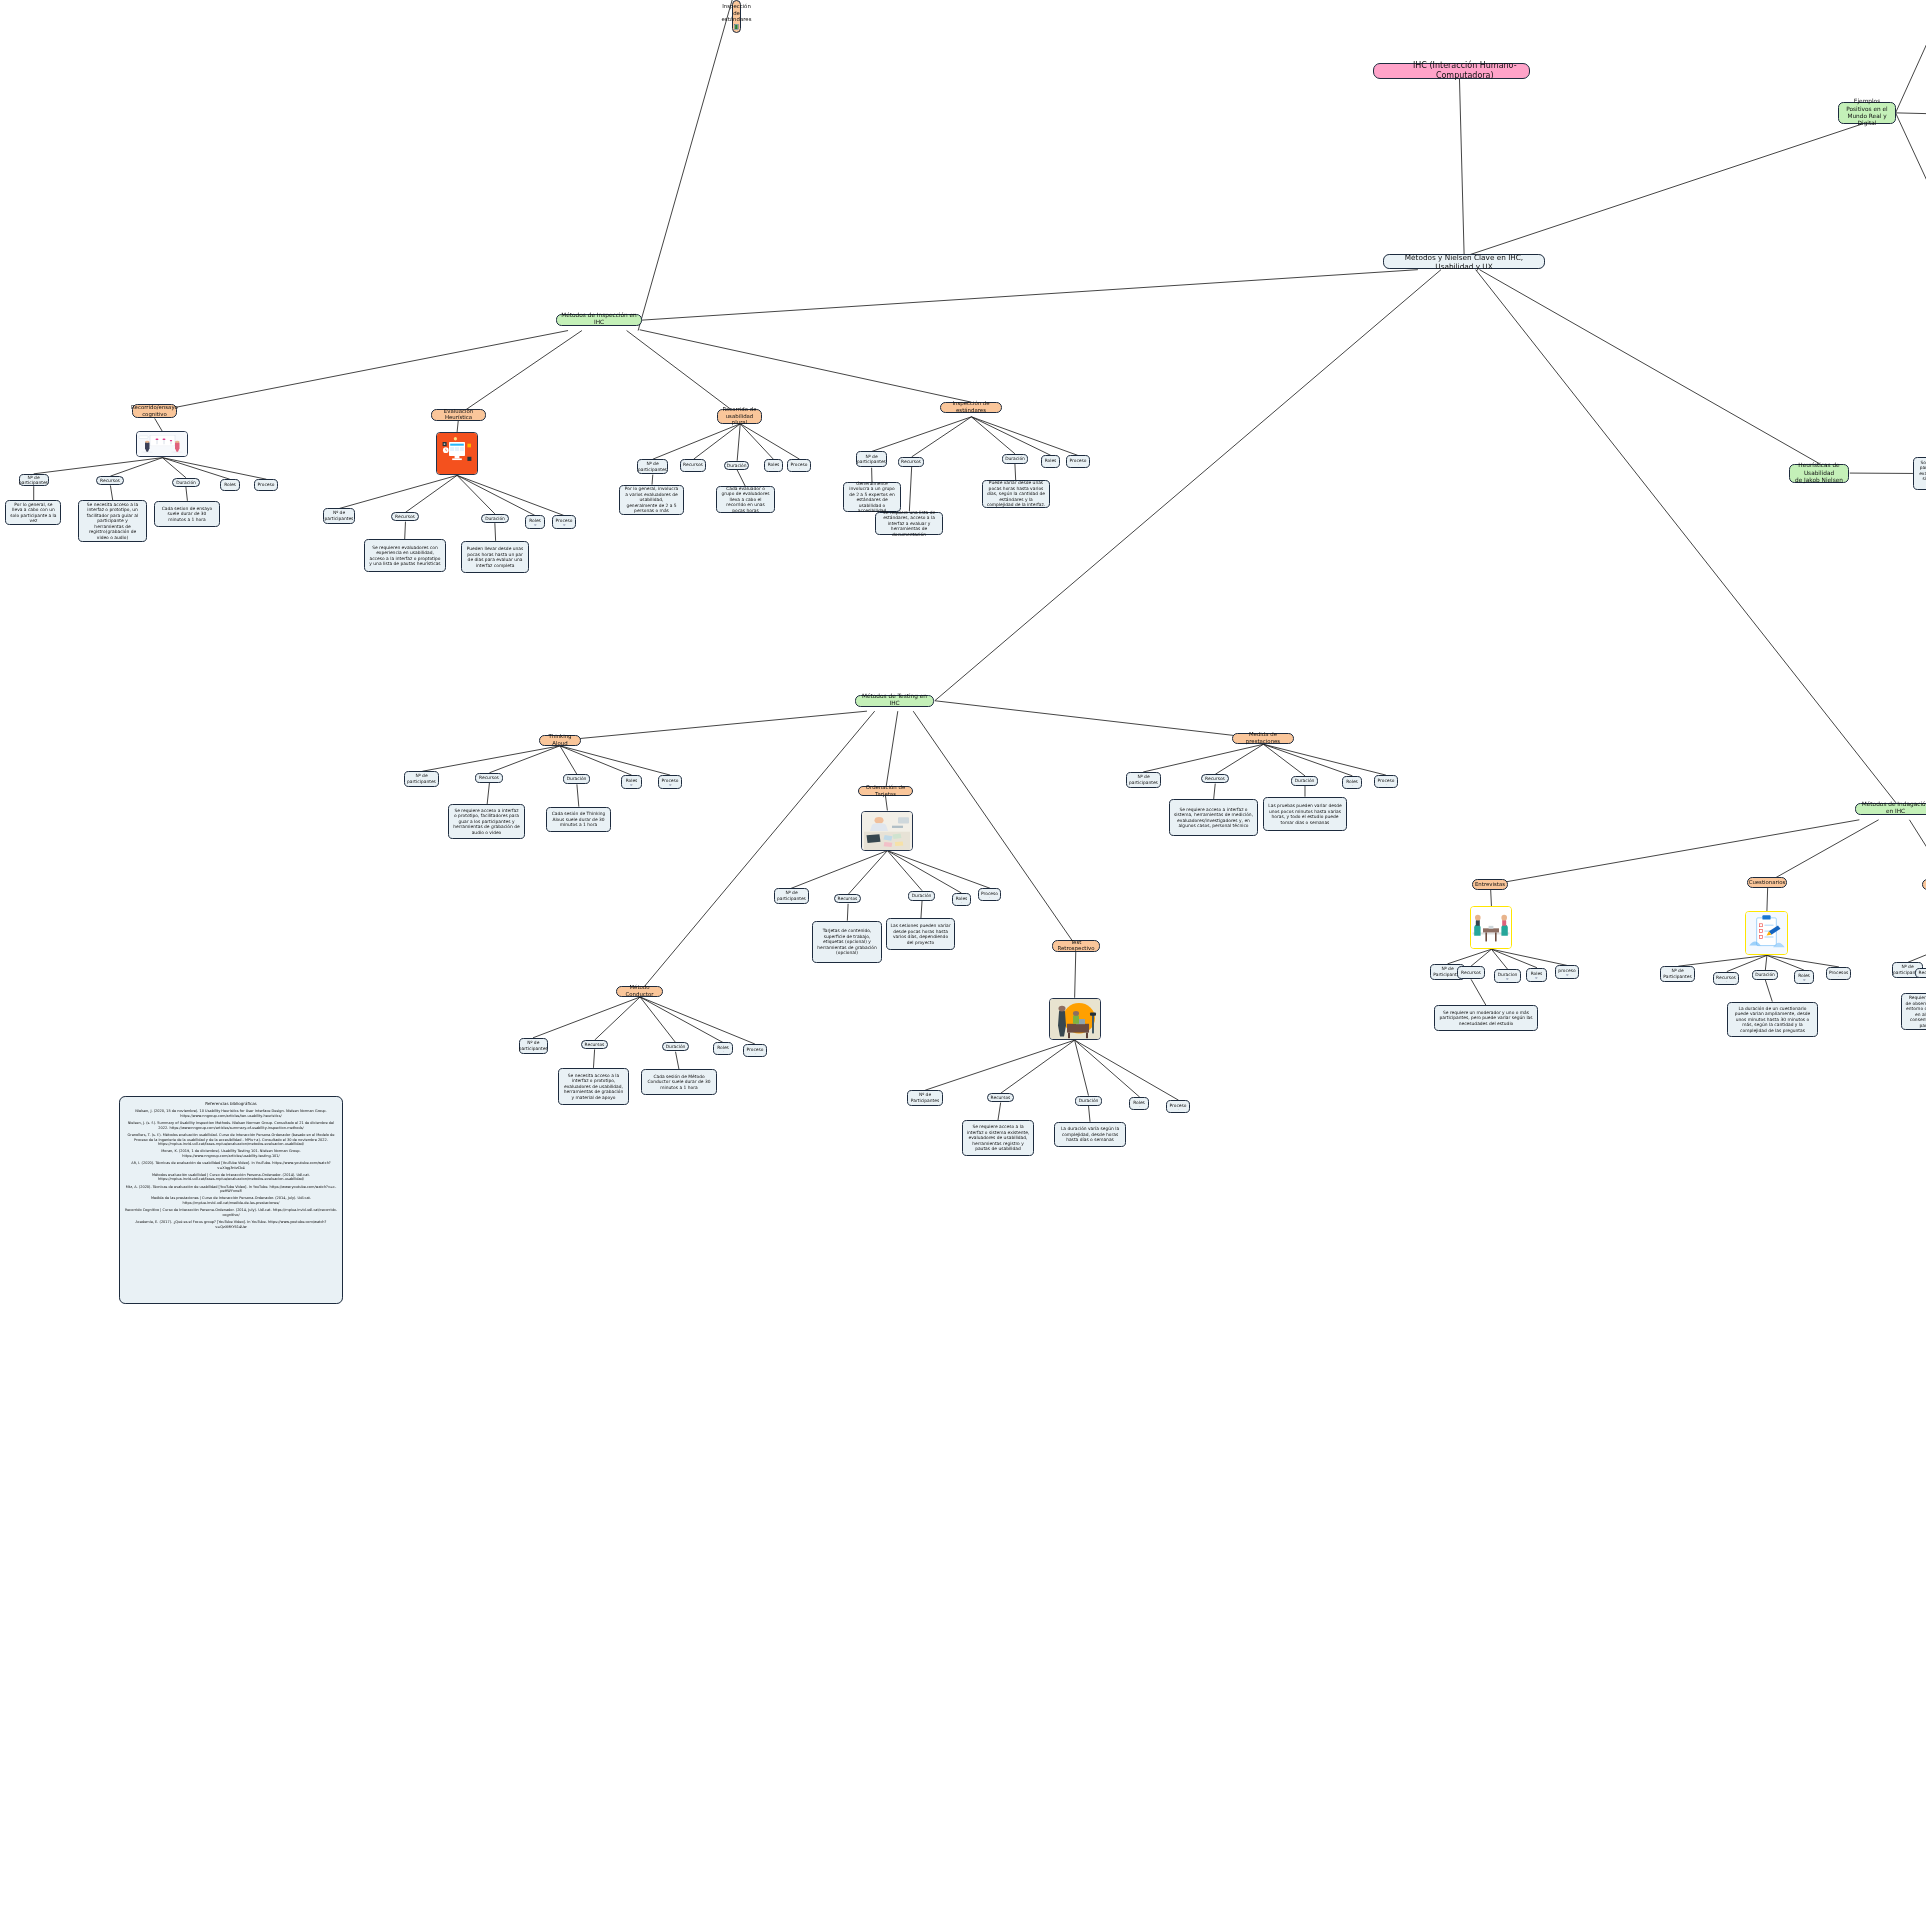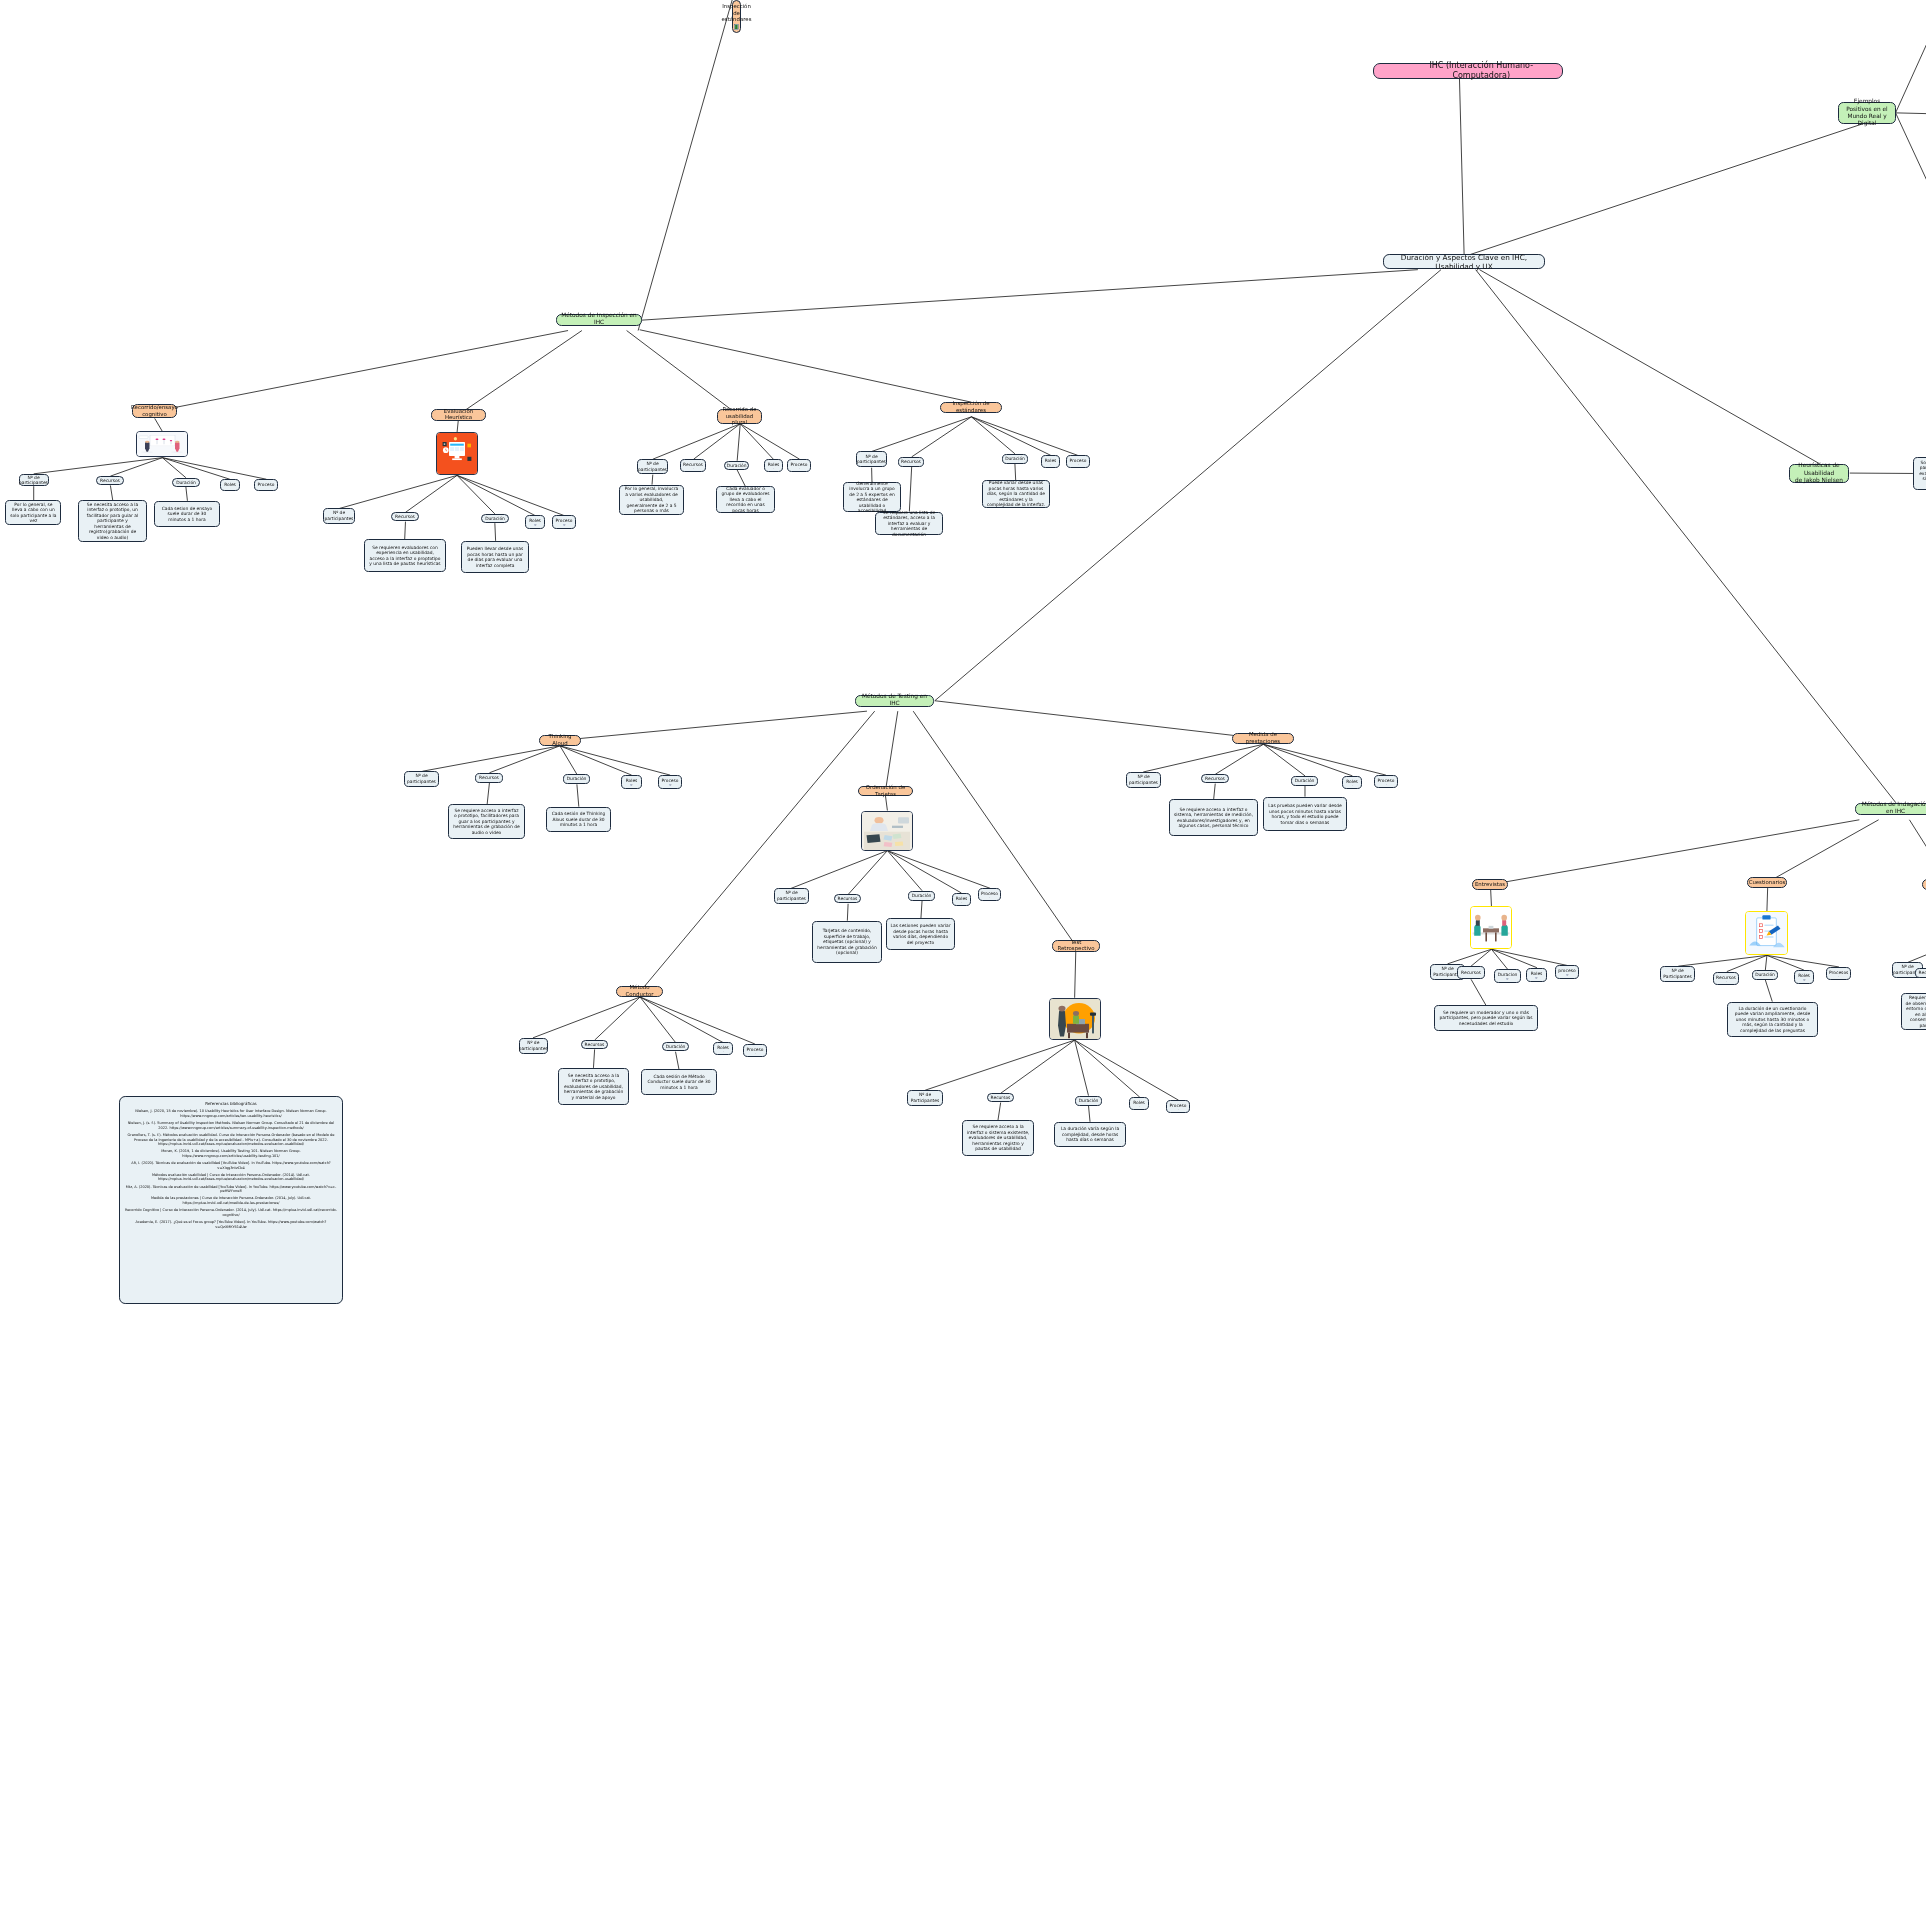--- a/index.html
+++ b/index.html
@@ -187,25 +187,25 @@
         <line x1="5789" y1="2294" x2="5792" y2="2336"></line>
         <line x1="5792" y1="2438" x2="5620" y2="2468"></line>
         <line x1="5620" y1="2510" x2="5605" y2="2560"></line>
         <line x1="5792" y1="2438" x2="5722" y2="2478"></line>
         <line x1="5792" y1="2438" x2="5803" y2="2474"></line>
         <line x1="5803" y1="2500" x2="5793" y2="2696"></line>
         <line x1="5792" y1="2438" x2="5892" y2="2468"></line>
         <line x1="5792" y1="2438" x2="5979" y2="2464"></line>
       </g>
   </svg>
-<div class="node n-root" style="left: 1373px; top: 63px; width: 190px; height: 16px; padding-left: 30px;">
+<div class="node n-root" style="left: 1373px; top: 63px; width: 157px; height: 16px; padding-left: 30px;">
       <span style="white-space: pre-line;">IHC (Interacción Humano-Computadora)</span>
     </div>
     <div class="node n-center" style="left: 1383px; top: 254px; width: 162px; height: 15.4px;">
-      <span style="white-space: pre-line;">Duración y Aspectos Clave en IHC, Usabilidad y UX</span>
+      <span style="white-space: pre-line;">Métodos y Nielsen Clave en IHC, Usabilidad y UX</span>
     </div>
     <div class="node n-refs" style="left: 119px; top: 1096px; width: 224px; height: 208px;">
       <span class="rtitle" style="white-space: pre-line;">Referencias bibliográficas</span>
       <div class="ref">Nielsen, J. (2020, 15 de noviembre). 10 Usability Heuristics for User Interface Design. Nielsen Norman Group. https://www.nngroup.com/articles/ten-usability-heuristics/</div>
       <div class="ref">Nielsen, J. (s. f.). Summary of Usability Inspection Methods. Nielsen Norman Group. Consultado el 21 de diciembre del 2022. https://www.nngroup.com/articles/summary-of-usability-inspection-methods/</div>
       <div class="ref">Granollers, T. (s. f.). Métodos evaluación usabilidad. Curso de Interacción Persona-Ordenador (basado en el Modelo de Proceso de la Ingeniería de la usabilidad y de la accesibilidad - MPIu+a). Consultado el 30 de noviembre 2022. https://mpiua.invid.udl.cat/fases-mpiua/evaluacion/metodos-evaluacion-usabilidad/</div>
       <div class="ref">Moran, K. (2019, 1 de diciembre). Usability Testing 101. Nielsen Norman Group. https://www.nngroup.com/articles/usability-testing-101/</div>
       <div class="ref">AR, I. (2020). Técnicas de evaluación de usabilidad [YouTube Video]. In YouTube. https://www.youtube.com/watch?v=Xiqg3ntzCb4</div>
       <div class="ref">Métodos evaluación usabilidad | Curso de Interacción Persona-Ordenador. (2014). Udl.cat. https://mpiua.invid.udl.cat/fases-mpiua/evaluacion/metodos-evaluacion-usabilidad/</div>
       <div class="ref">Mtz, A. (2020). Técnicas de evaluación de usabilidad [YouTube Video]. In YouTube. https://www.youtube.com/watch?v=c-peHWYxne8</div>

